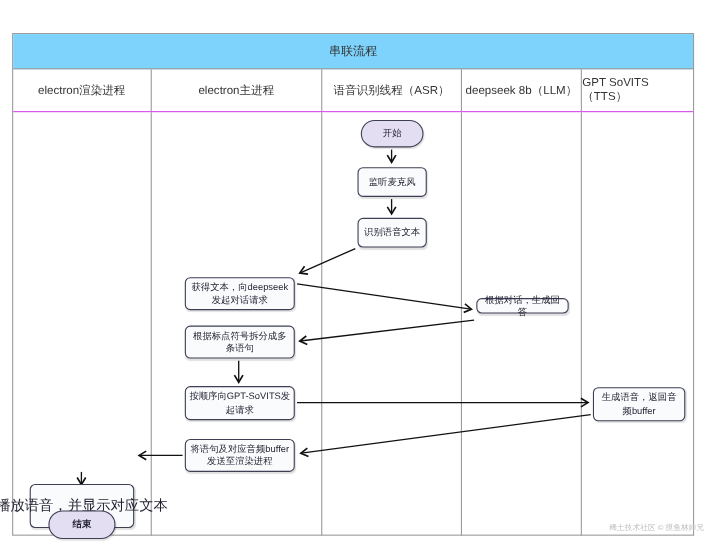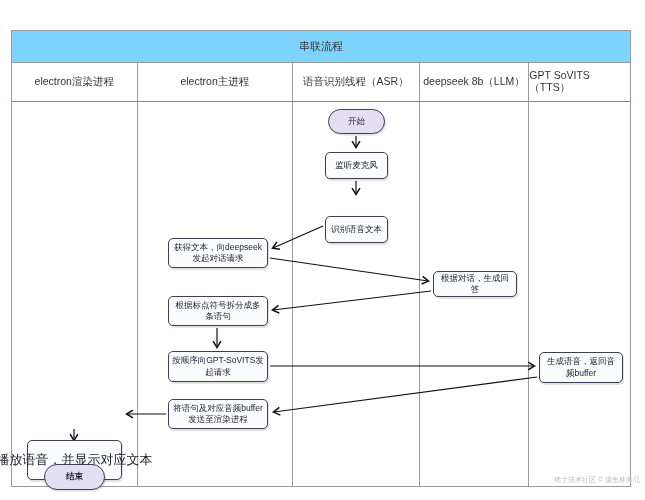--- a/index.html
+++ b/index.html
@@ -21,28 +21,28 @@
   
   .node{
     position:absolute;box-sizing:border-box;display:flex;align-items:center;justify-content:center;
     text-align:center;font-size:8.5px;line-height:1.3;color:#1e1e2e;
     background:#fafbfd;border:1.4px solid #3f3f54;border-radius:5px;
     padding:2px 3px;box-shadow:1px 1.5px 1px rgba(0,0,0,0.12);
   }
   .pill{background:#e4def2;border-radius:13px;}
   .n-start{left:328px;top:109px;width:57px;height:25px;}
   .n-listen{left:325px;top:152px;width:63px;height:27px;}
-  .n-recognize{left:325px;top:216px;width:63px;height:27px;}
-  .n-gettext{left:168px;top:238px;width:100px;height:30px;text-align:center;}
+  .n-recognize{left:325px;top:198px;width:63px;height:27px;}
+  .n-gettext{left:168px;top:252px;width:100px;height:30px;text-align:center;}
   .n-split{left:168px;top:296px;width:100px;height:30px;}
   .n-request{left:168px;top:351px;width:100px;height:31px;}
   .n-send{left:168px;top:399px;width:100px;height:30px;}
   .n-play{left:27px;top:401px;width:95px;height:40px;font-size:13px;white-space:nowrap;margin-top:39px;}
   .n-end{left:44px;top:464px;width:61px;height:26px;font-weight:bold;}
-  .n-answer{left:433px;top:271px;width:84px;height:26px;}
+  .n-answer{left:433px;top:271px;width:84px;height:14px;}
   .n-tts{left:539px;top:352px;width:84px;height:31px;}
 
   
   .arrows{position:absolute;left:0;top:0;width:645px;height:500px;pointer-events:none;}
 
   
   .watermark{position:absolute;left:544px;top:475px;width:96px;font-size:7px;color:#bdbdbd;text-align:right;white-space:nowrap;}
 </style>
 </head>
 <body>

